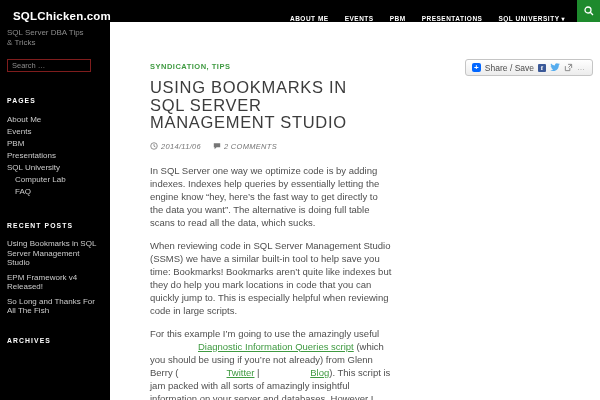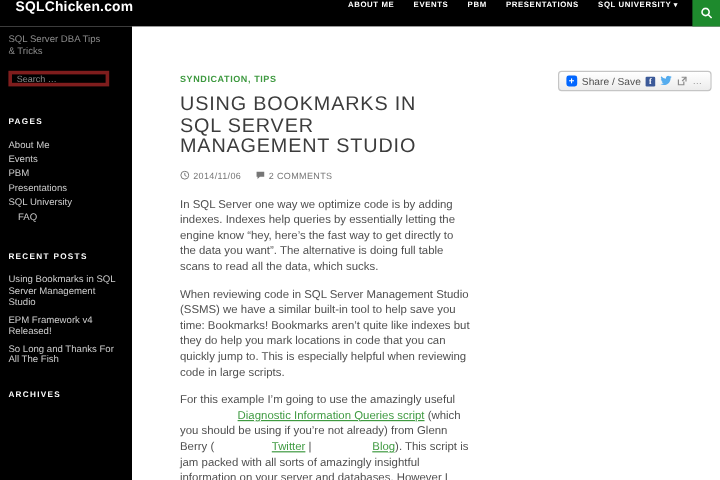--- a/index.html
+++ b/index.html
@@ -6,40 +6,40 @@
   body{
     width:600px;height:400px;position:relative;overflow:hidden;
     background:#fff;font-family:"Liberation Sans",sans-serif;
     -webkit-font-smoothing:antialiased;
   }
   a{text-decoration:none;color:inherit;cursor:pointer;}
 
   
   .masthead{
     position:absolute;left:0;top:0;width:600px;height:22px;background:#000;
-    display:flex;align-items:flex-start;z-index:3;
+    display:flex;align-items:flex-end;z-index:3;
   }
   .site-title{margin-left:13px;color:#fff;font-weight:bold;font-size:11.5px;letter-spacing:.2px;}
   .primary-nav{margin-left:auto;display:flex;align-items:center;gap:16px;margin-right:12px;}
   .nav-item{color:#fff;font-size:6.5px;font-weight:bold;letter-spacing:.5px;white-space:nowrap;}
   .nav-arrow{font-size:6px;margin-left:2px;color:#fff;}
   .search-toggle{
     width:23px;height:22px;background:#1e8a2d;border:none;display:flex;
     align-items:center;justify-content:center;cursor:pointer;padding:0;
   }
 
   
   .sidebar{
     position:absolute;left:0;top:22px;width:110px;bottom:0;background:#000;
     box-sizing:border-box;padding:6px 8px 0 7px;overflow:hidden;color:#ccc;
   }
   .tagline{color:#8b8b8b;font-size:8px;line-height:10px;width:80px;}
   .sidebar-search{
     margin-top:11px;width:84px;height:13px;box-sizing:border-box;
-    background:#000;border:3px solid #7f1d1d;color:#9a9a9a;
+    background:#000;border:1px solid #7f1d1d;color:#9a9a9a;
     font-size:7.5px;padding:0 4px;font-family:"Liberation Sans",sans-serif;
   }
   .sidebar-search::placeholder{color:#8b8b8b;}
   .widget-title{
     color:#fdfdfd;font-size:6.8px;font-weight:bold;letter-spacing:1.1px;
     margin:0;text-transform:uppercase;
   }
   .wt-pages{margin-top:25px;}
   .wt-recent{margin-top:24px;}
   .wt-archives{margin-top:21px;}
@@ -52,21 +52,21 @@
   
   .main{position:absolute;left:110px;top:22px;right:0;bottom:0;background:#fff;}
   .article{padding:33px 0 0 40px;}
   .cat-links{font-size:7.5px;font-weight:bold;color:#3f9a41;letter-spacing:.5px;}
   .entry-title{
     margin:6px 0 0;width:235px;font-size:16.5px;line-height:17.5px;
     font-weight:400;color:#3c3c3c;letter-spacing:.7px;
   }
   .entry-meta{
     margin-top:10px;display:flex;align-items:flex-start;gap:12px;
-    color:#767676;font-size:7.5px;letter-spacing:.3px;
+    color:#767676;font-size:7.5px;letter-spacing:.3px;font-style:italic;
   }
   .meta-item{display:flex;align-items:center;gap:3px;}
   .entry-content{margin-top:13px;width:242px;font-size:9.5px;line-height:13px;color:#4f4f4f;}
   .entry-content p{margin:0 0 10px;}
   .green-link{color:#3f9a41;text-decoration:underline;margin-left:48px;}
 
   
   .share-box{
     position:absolute;top:37px;right:7px;height:15px;
     display:flex;align-items:center;gap:4px;padding:0 6px;
@@ -111,20 +111,21 @@
   <div class="tagline">SQL Server DBA Tips &amp; Tricks</div>
   <input class="sidebar-search" type="text" placeholder="Search …" style="">
 
   <h3 class="widget-title wt-pages">PAGES</h3>
   <div class="pages-list">
     <a>About Me</a>
     <a>Events</a>
     <a>PBM</a>
     <a>Presentations</a>
     <a>SQL University</a>
+    <a class="indent">Computer Lab</a>
     <a class="indent">FAQ</a>
   </div>
 
   <h3 class="widget-title wt-recent">RECENT POSTS</h3>
   <div class="recent-list">
     <a>Using Bookmarks in SQL Server Management Studio</a>
     <a>EPM Framework v4 Released!</a>
     <a>So Long and Thanks For All The Fish</a>
   </div>
 

